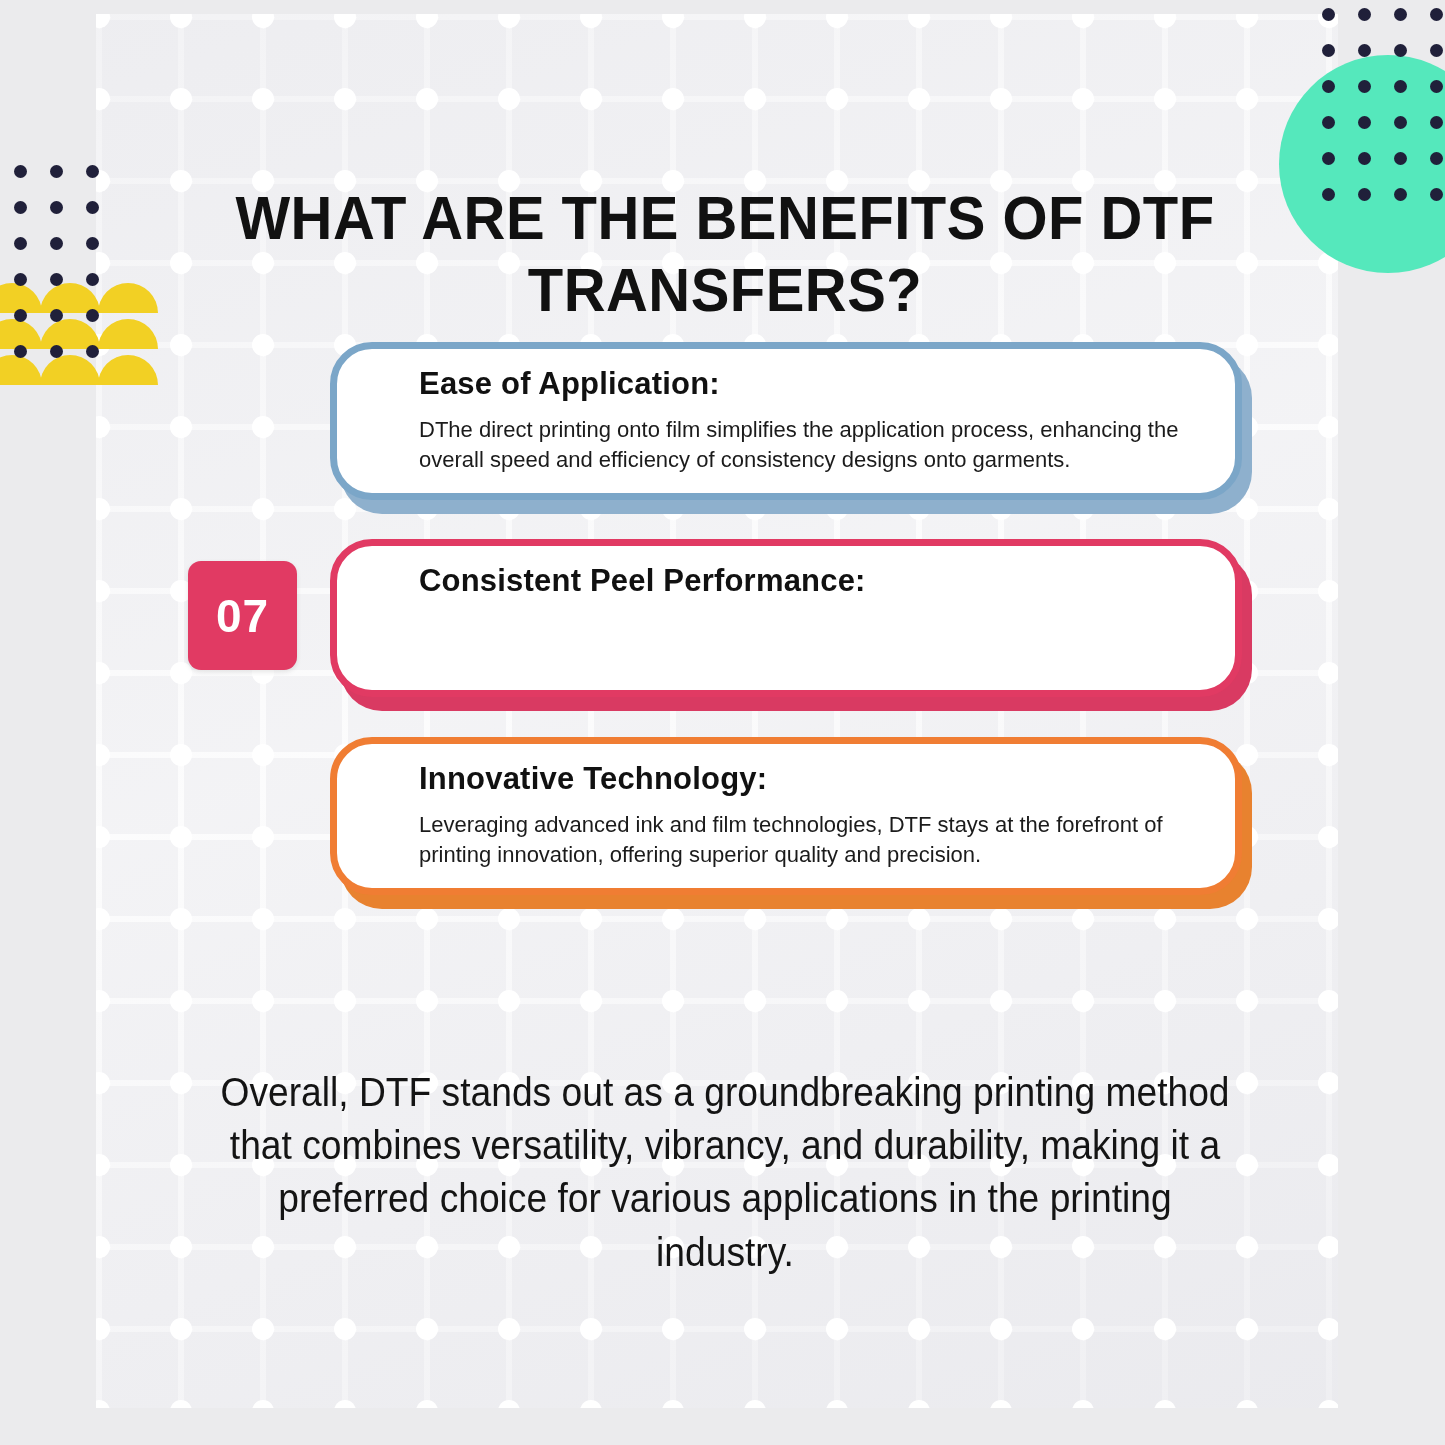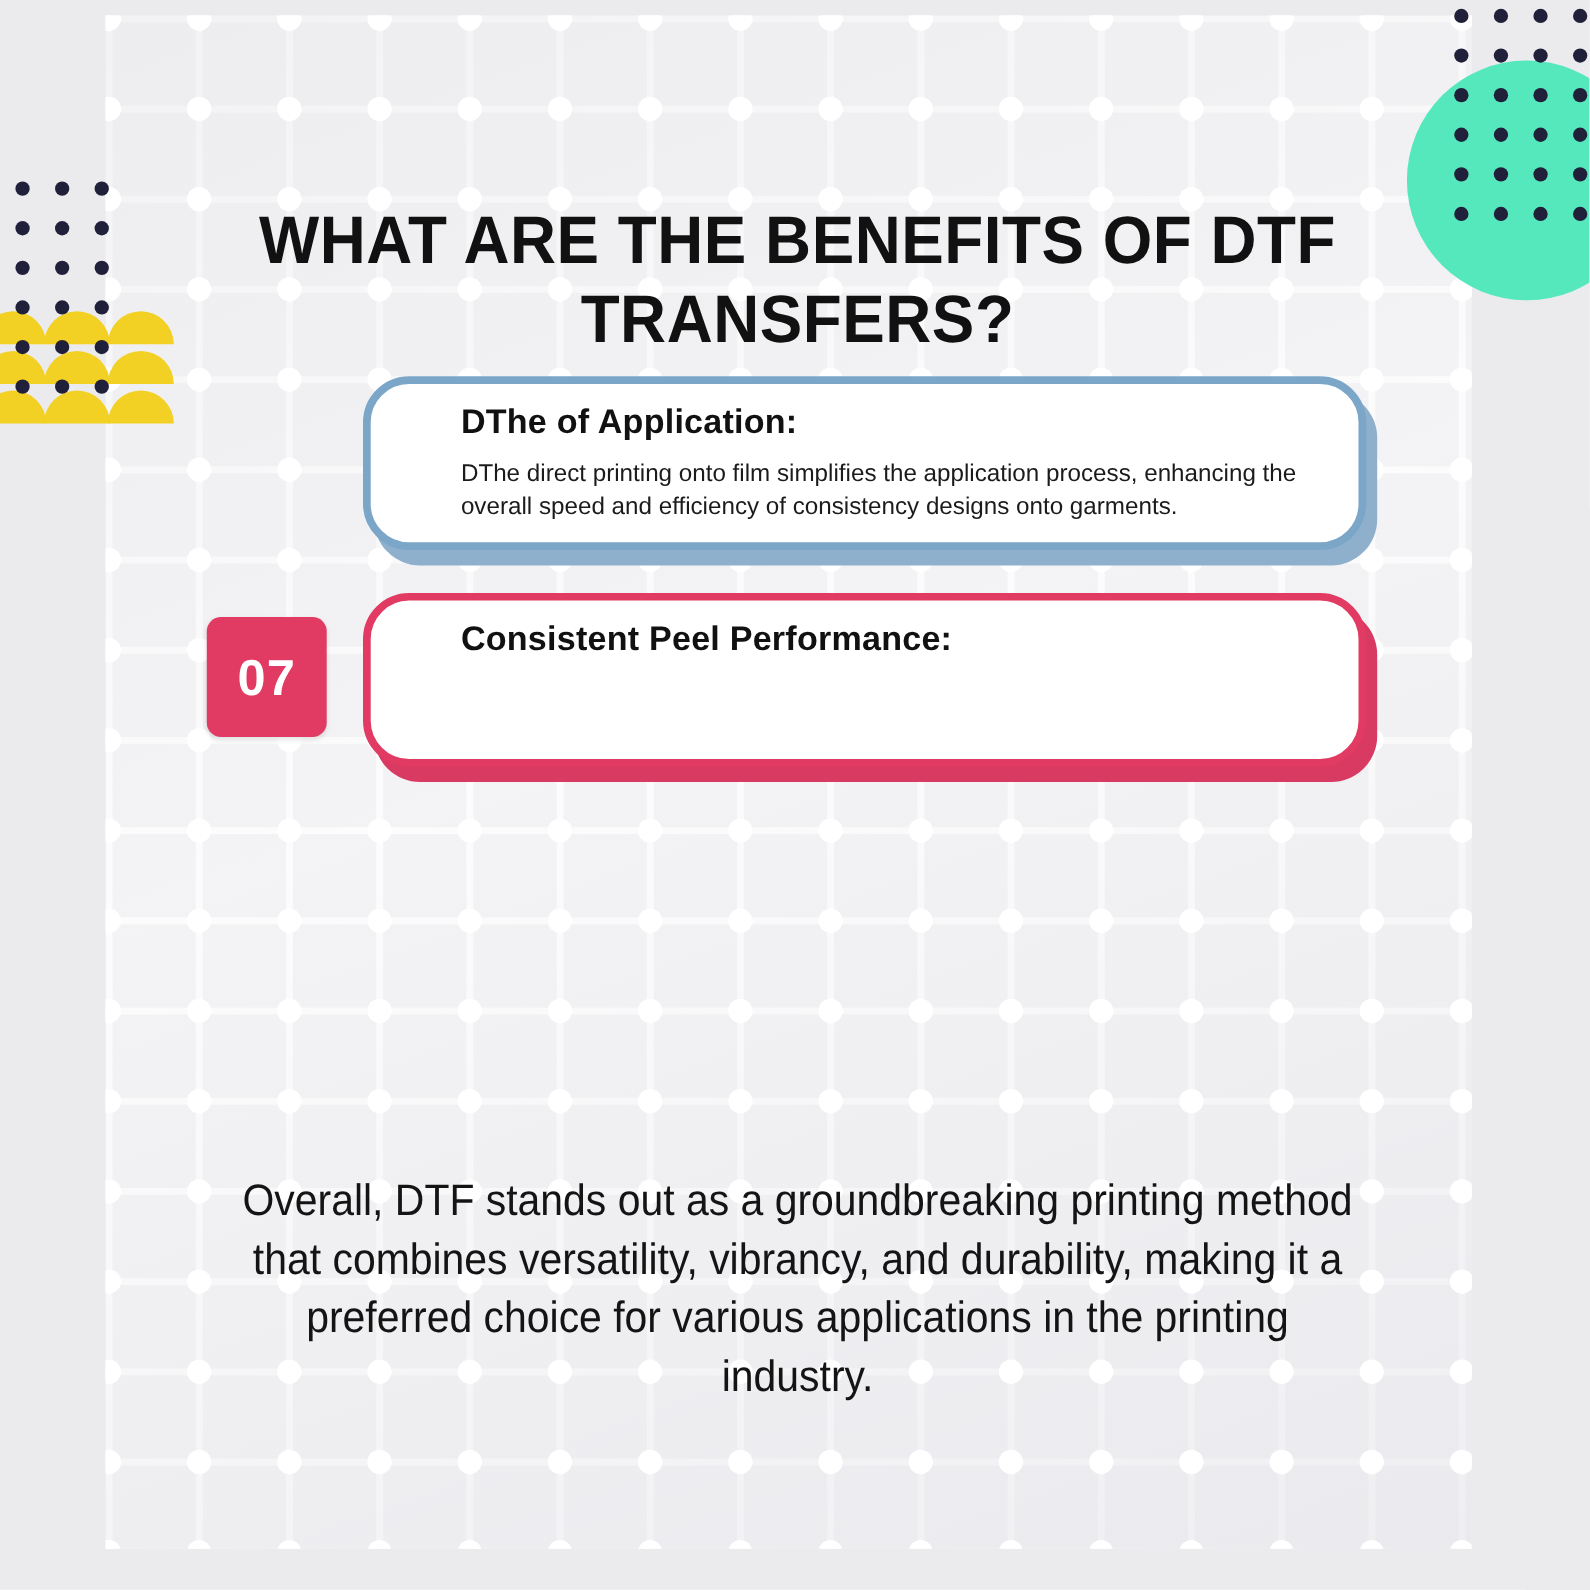--- a/index.html
+++ b/index.html
@@ -866,38 +866,47 @@
     </div>
 
   <h1 class="title">WHAT ARE THE BENEFITS OF DTF TRANSFERS?</h1>
 
   <div class="cards" id="cards">
       <div class="card-row" style="top:342px">
         <div class="panel-wrap">
           <div class="panel-shadow" style="background:#8eb0cd"></div>
           <div class="panel" style="border-color:#7ba6c8">
             <div class="panel-inner">
-              <div class="card-title">DThe of Application:</div>
+              <div class="card-title">Ease of Application:</div>
               <div class="card-body">DThe direct printing onto film simplifies the application process, enhancing the overall speed and efficiency of consistency designs onto garments.</div>
             </div>
           </div>
         </div>
       </div>
       <div class="card-row" style="top:539px">
         <div class="badge" style="background:#e13a63">
           <span>07</span>
         </div>
         <div class="panel-wrap">
           <div class="panel-shadow" style="background:#d93a62"></div>
           <div class="panel" style="border-color:#e13a63">
             <div class="panel-inner">
               <div class="card-title">Consistent Peel Performance:</div>
             </div>
           </div>
         </div>
       </div>
       <div class="card-row" style="top:737px">
+        <div class="panel-wrap">
+          <div class="panel-shadow" style="background:#e8822f"></div>
+          <div class="panel" style="border-color:#f07d33">
+            <div class="panel-inner">
+              <div class="card-title">Innovative Technology:</div>
+              <div class="card-body">Leveraging advanced ink and film technologies, DTF stays at the forefront of printing innovation, offering superior quality and precision.</div>
+            </div>
+          </div>
+        </div>
       </div>
     </div>
 
   <p class="summary">Overall, DTF stands out as a groundbreaking printing method that combines versatility, vibrancy, and durability, making it a preferred choice for various applications in the printing industry.</p>
 
 </div>
 
 </body></html>

